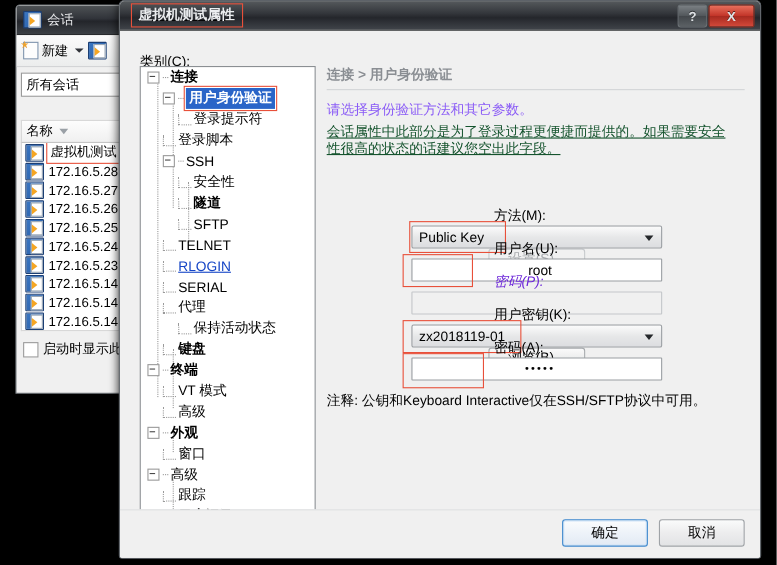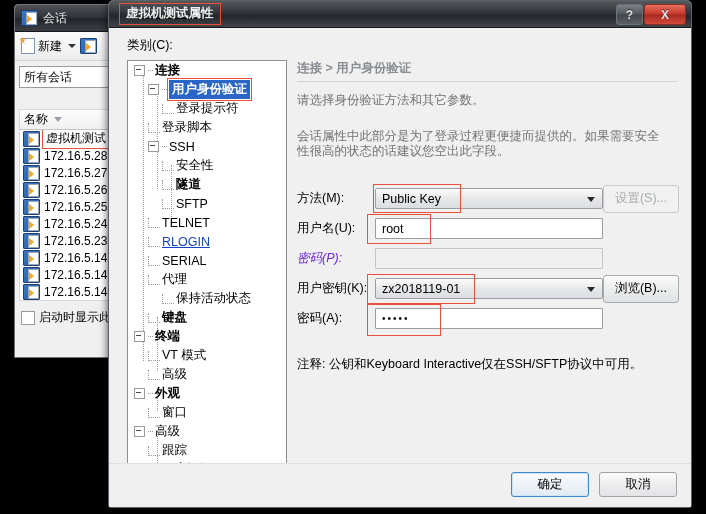--- a/index.html
+++ b/index.html
@@ -115,21 +115,21 @@
     text-shadow:0 -1px 0 rgba(0,0,0,.6);
   }
   .titlebtn.close{
     width:40px;
     border-color:#8d2f22;
     background:linear-gradient(to bottom,#e9705d,#c3362a 48%,#a82a20 52%,#d2493a);
   }
 
   #dlg-body{position:relative;height:480px;background:#f0f0f0;}
 
-  #cat-label{position:absolute;left:18px;top:9px;font-size:12.5px;text-align:center;}
+  #cat-label{position:absolute;left:18px;top:20px;font-size:12.5px;text-align:center;}
   #tree{
     position:absolute;left:18px;top:32px;width:158px;height:429px;
     background:#fff;border:1px solid #8b8f93;overflow:hidden;
   }
   .tnode{display:flex;align-items:center;height:19px;position:relative;white-space:nowrap;}
   .tnode .expander{
     width:9px;height:9px;border:1px solid #9a9a9a;background:#fff;
     margin-right:3px;position:relative;flex:0 0 auto;
   }
   .tnode .expander:before{
@@ -148,42 +148,42 @@
     outline:1px solid #e8503a;outline-offset:1px;
   }
   .vline{position:absolute;border-left:1px dotted #9a9a9a;}
 
   
   #pane{position:absolute;left:188px;top:32px;right:14px;}
   #breadcrumb{
     font-size:12.5px;font-weight:bold;color:#8a8e93;
     border-bottom:1px solid #d2d4d6;padding-bottom:4px;
   }
-  #desc1{margin-top:10px;font-size:12.5px;color:#737373;}
-  #desc2{margin-top:20px;font-size:12.5px;color:#737373;line-height:15px;max-width:372px;}
+  #desc1{margin-top:10px;font-size:12.5px;color:#8b5cf6;}
+  #desc2{margin-top:4px;font-size:12.5px;color:#14532d;line-height:15px;max-width:372px;text-decoration:underline;}
 
   #form{position:absolute;left:188px;top:160px;width:382px;}
-  .frow{display:flex;align-items:center;height:21px;margin-bottom:9px;position:relative;}
+  .frow{display:flex;align-items:center;height:21px;margin-bottom:9px;position:relative;flex-direction:column;}
   .flabel{width:78px;font-size:12.5px;flex:0 0 auto;}
   .flabel.dim{color:#6d28d9;font-style:italic;}
   .fctl{position:relative;width:228px;height:21px;flex:0 0 auto;}
   .combo{
     width:100%;height:100%;box-sizing:border-box;
     border:1px solid #9a9ea2;border-radius:2px;
     background:linear-gradient(to bottom,#fbfbfb,#e6e7e8 52%,#dcdde0);
     display:flex;align-items:center;padding-left:6px;font-size:12.5px;
   }
   .combo .arrow{
     position:absolute;right:8px;top:9px;width:0;height:0;
     border-left:4px solid transparent;border-right:4px solid transparent;border-top:5px solid #25282b;
   }
   .textbox{
     width:100%;height:100%;box-sizing:border-box;
     border:1px solid #9a9ea2;border-radius:1px;background:#fff;
-    display:flex;align-items:center;padding-left:6px;font-size:12.5px;
+    display:flex;align-items:center;padding-left:6px;font-size:12.5px;justify-content:center;
   }
   .textbox.disabled{background:#f0f0f0;border-color:#c3c6c9;}
   .dots{letter-spacing:2px;font-size:10px;}
   .sidebtn{
     width:88px;height:28px;box-sizing:border-box;
     border:1px solid #a8abae;border-radius:3px;
     background:linear-gradient(to bottom,#fafafa,#eceded 50%,#e0e1e3);
     display:flex;align-items:center;justify-content:center;font-size:12.5px;
   }
   .sidebtn.disabled{color:#a8abae;border-color:#c7cacd;background:#f1f1f1;}

